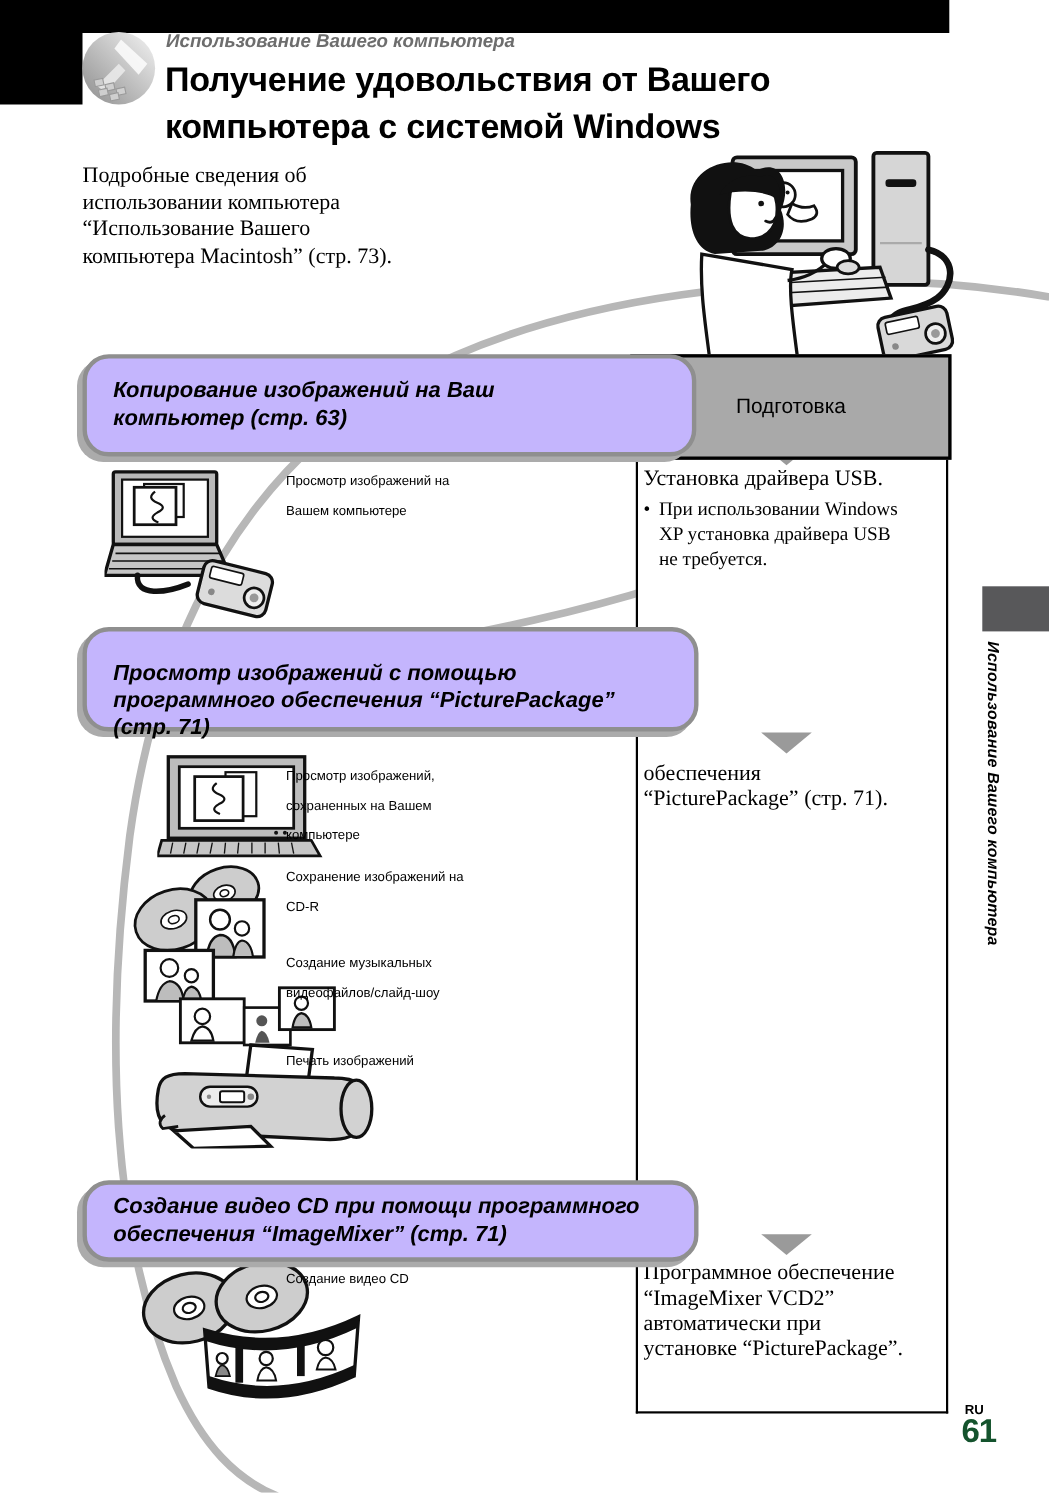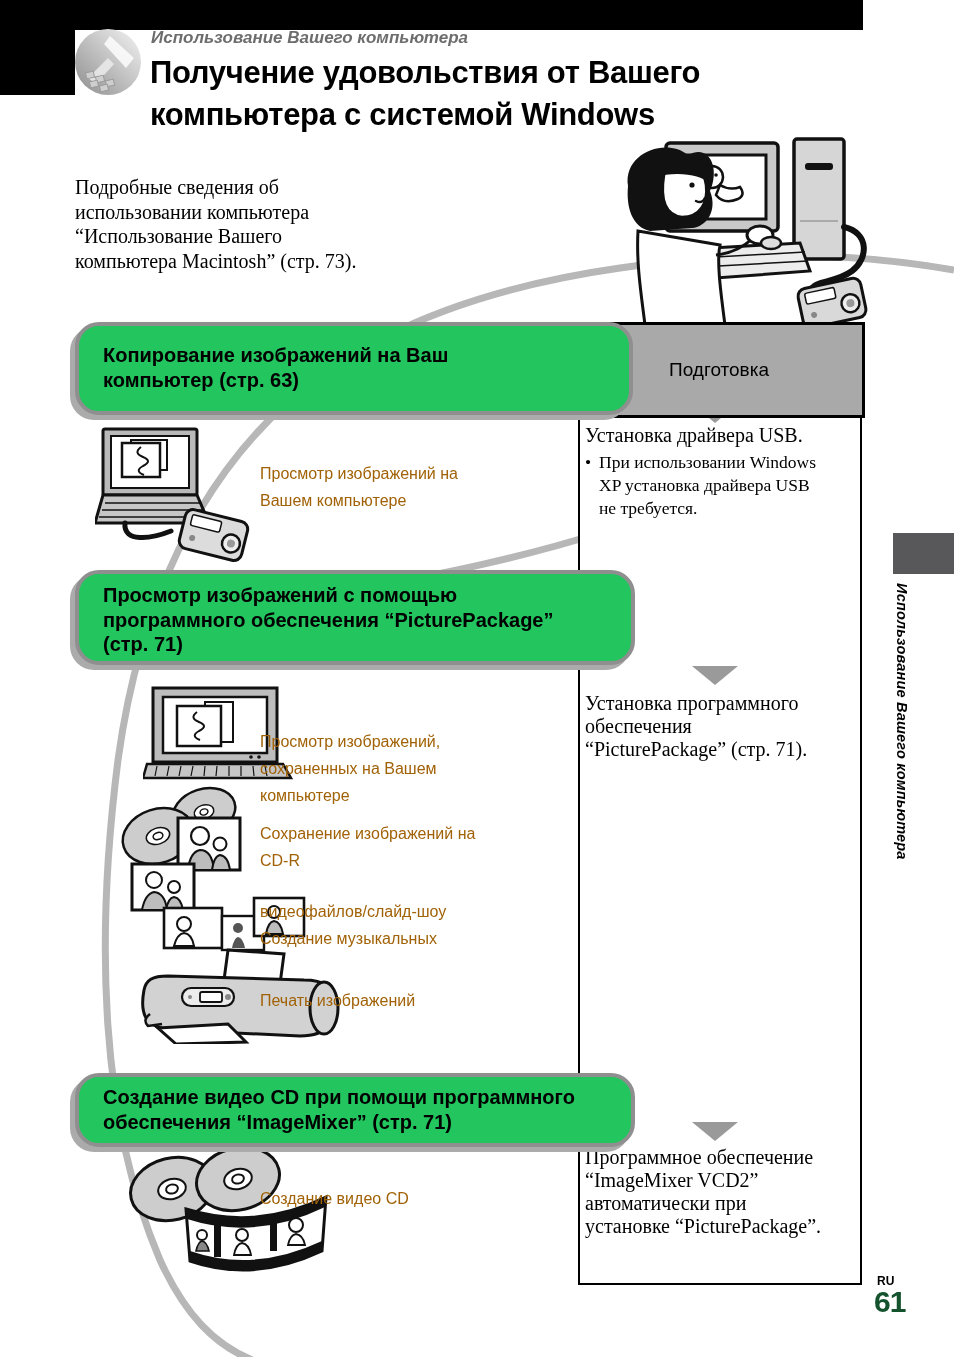--- a/index.html
+++ b/index.html
@@ -10,57 +10,57 @@
 
   
   .band{left:0;top:0;width:863px;height:30px;background:#000;z-index:2;}
   .block{left:0;top:0;width:75px;height:95px;background:#000;z-index:2;}
   .chapter-icon{left:74px;top:28px;z-index:3;}
   .eyebrow{left:151px;top:28px;font-size:17px;font-weight:bold;font-style:italic;color:#6d6d6d;z-index:3;}
   .title{left:150px;top:52px;font-size:31px;font-weight:bold;line-height:42px;color:#000;z-index:3;letter-spacing:-0.3px;}
 
   
   .intro{left:75px;top:147px;width:360px;font-family:"Liberation Serif",serif;
-         font-size:20px;line-height:24.5px;color:#000;z-index:3;margin-top:28px;}
+         font-size:20px;line-height:24.5px;color:#000;z-index:3;}
 
   
   .bg-decor{left:0;top:0;z-index:0;}
 
   
   .hero{left:608px;top:131px;z-index:1;}
 
   
   .prep-box{left:573px;top:322px;width:292px;height:96px;background:#a9a9a9;border:3px solid #000;
             box-sizing:border-box;display:flex;align-items:center;justify-content:center;z-index:3;}
   .prep-box span{font-size:19px;color:#000;}
   .column{left:578px;top:400px;width:284px;height:885px;background:#fff;box-sizing:border-box;
           border-left:2px solid #000;border-right:2px solid #000;border-bottom:2px solid #000;z-index:1;}
 
   
-  .callout{background:#22c55e;border:4px solid #8f8f8f;border-radius:24px;box-sizing:border-box;
-           box-shadow:-5px 5px 0 #ababab;z-index:4;font-weight:bold;font-size:20px;line-height:24.5px;color:#000;}
+  .callout{background:#c4b5fd;border:4px solid #8f8f8f;border-radius:24px;box-sizing:border-box;
+           box-shadow:-5px 5px 0 #ababab;z-index:4;font-weight:bold;font-size:20px;line-height:24.5px;color:#000;font-style:italic;}
   .callout .pad{padding:13px 16px 0 24px;}
   .co-1{left:75px;top:322px;width:558px;height:93px;}
   .co-1 .pad{padding-top:17px;}
   .co-2{left:75px;top:570px;width:560px;height:95px;}
   .co-3{left:75px;top:1048px;width:560px;height:74px;margin-top:25px;}
 
   
   .down-arrow{width:0;height:0;border-left:23px solid transparent;border-right:23px solid transparent;
               border-top:19px solid #9a9a9a;z-index:2;}
   .ar-1{left:692px;top:404px;} .ar-2{left:692px;top:666px;} .ar-3{left:692px;top:1122px;}
 
   
   .rstep{left:585px;width:266px;font-family:"Liberation Serif",serif;font-size:20px;line-height:23px;color:#000;z-index:2;}
   .rs-1{top:424px;} .rs-2{top:692px;} .rs-3{top:1146px;}
   .bullet-row{display:flex;font-size:17.5px;line-height:23px;margin-top:4px;}
   .bullet-dot{width:14px;flex:none;}
 
   
-  .item-label{font-size:16px;line-height:27px;color:#a16207;z-index:2;margin-top:36px;}
+  .item-label{font-size:12px;line-height:27px;color:#000000;z-index:2;}
   .lb-1{left:260px;top:424px;} .lb-2{left:260px;top:692px;} .lb-3{left:260px;top:784px;}
   .lb-4{left:260px;top:862px;} .lb-5{left:260px;top:951px;} .lb-6{left:260px;top:1149px;}
   .ic-1{left:95px;top:425px;}  .ic-2{left:143px;top:686px;} .ic-3{left:118px;top:782px;}
   .ic-4{left:126px;top:860px;} .ic-5{left:128px;top:948px;} .ic-6{left:110px;top:1143px;}
   .icon{z-index:2;}
 
   
   .side-tab{left:893px;top:533px;width:61px;height:41px;background:#58585a;z-index:2;}
   .side-text{left:894px;top:583px;height:290px;writing-mode:vertical-rl;
              font-size:14.5px;font-weight:bold;font-style:italic;color:#000;z-index:2;letter-spacing:0.2px;}
@@ -162,21 +162,21 @@
   <div class="abs column"></div>
 
   <div class="abs callout co-1">
     <div class="pad">
       <div>Копирование изображений на Ваш</div>
       <div>компьютер (стр. 63)</div>
     </div>
   </div>
 
   <div class="abs callout co-2">
-    <div class="pad" style="padding-top:9px;">
+    <div class="pad" style="padding-top:26px;">
       <div>Просмотр изображений с помощью</div>
       <div>программного обеспечения “PicturePackage”</div>
       <div>(стр. 71)</div>
     </div>
   </div>
 
   <div class="abs callout co-3">
     <div class="pad" style="padding-top:8px;">
       <div>Создание видео CD при помощи программного</div>
       <div>обеспечения “ImageMixer” (стр. 71)</div>
@@ -192,21 +192,20 @@
     <div class="bullet-row">
       <div class="bullet-dot">•</div>
       <div>
         <div>При использовании Windows</div>
         <div>XP установка драйвера USB</div>
         <div>не требуется.</div>
       </div>
     </div>
   </div>
   <div class="abs rstep rs-2">
-    <div>Установка программного</div>
     <div>обеспечения</div>
     <div>“PicturePackage” (стр. 71).</div>
   </div>
   <div class="abs rstep rs-3">
     <div>Программное обеспечение</div>
     <div>“ImageMixer VCD2”</div>
     <div>автоматически при</div>
     <div>установке “PicturePackage”.</div>
   </div>
 
@@ -302,22 +301,22 @@
       <path d="M48 86 q3 -12 10 -13 q8 1 10 13 Z" fill="#fff" stroke="#111" stroke-width="2"></path>
       <rect x="96" y="56" width="42" height="34" fill="#fff" stroke="#111" stroke-width="2.4"></rect>
       <circle cx="112" cy="68" r="5" fill="#555"></circle>
       <path d="M106 88 q2 -10 6 -11 q5 1 7 11 Z" fill="#555"></path>
       <rect x="128" y="38" width="50" height="38" fill="#fff" stroke="#111" stroke-width="2.6"></rect>
       <circle cx="148" cy="52" r="6" fill="#fff" stroke="#111" stroke-width="2"></circle>
       <path d="M140 74 q2 -12 8 -13 q7 1 9 13 Z" fill="#bdbdbd" stroke="#111" stroke-width="2"></path>
     </svg>
   </div>
   <div class="abs item-label lb-4">
+    <div>Создание музыкальных</div>
     <div>видеофайлов/слайд-шоу</div>
-    <div>Создание музыкальных</div>
   </div>
 
   <div class="abs icon ic-5">
     <svg width="225" height="96" viewBox="0 0 225 96">
       <polygon points="100,2 156,6 152,36 96,32" fill="#fff" stroke="#111" stroke-width="3"></polygon>
       <path d="M16 42 C10 74 24 80 46 82 L172 88 C202 88 210 70 208 54 C206 36 190 32 176 32 L40 28 C24 28 18 32 16 42 Z" fill="#d2d2d2" stroke="#111" stroke-width="3"></path>
       <ellipse cx="196" cy="60" rx="14" ry="26" fill="#d2d2d2" stroke="#111" stroke-width="3"></ellipse>
       <rect x="54" y="40" width="52" height="18" rx="9" fill="#ececec" stroke="#111" stroke-width="2.2"></rect>
       <rect x="72" y="44" width="22" height="10" rx="2" fill="#fff" stroke="#111" stroke-width="1.8"></rect>
       <circle cx="100" cy="49" r="3" fill="#888"></circle>

